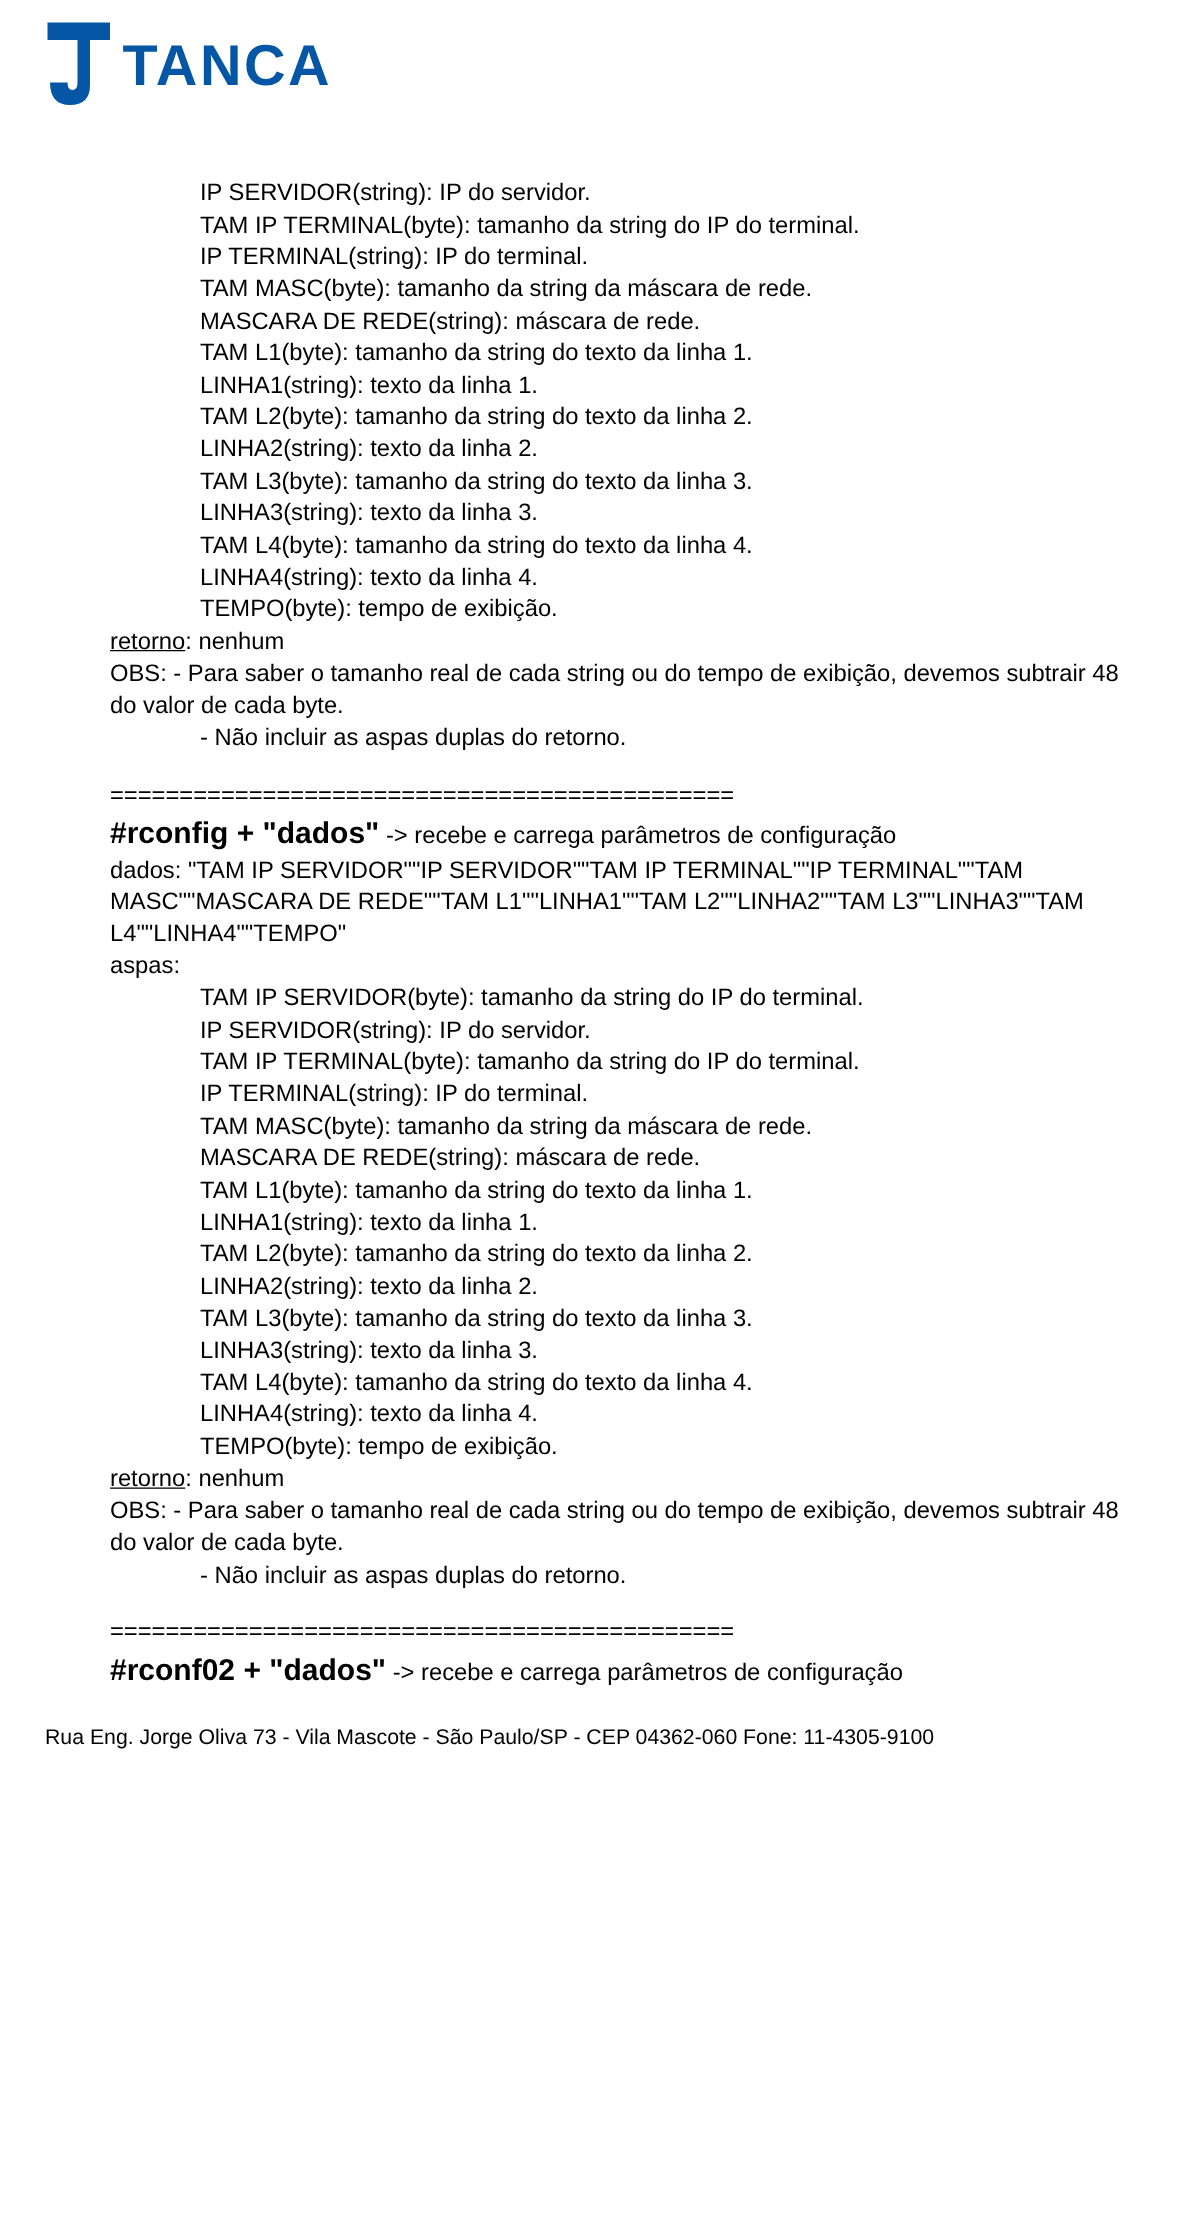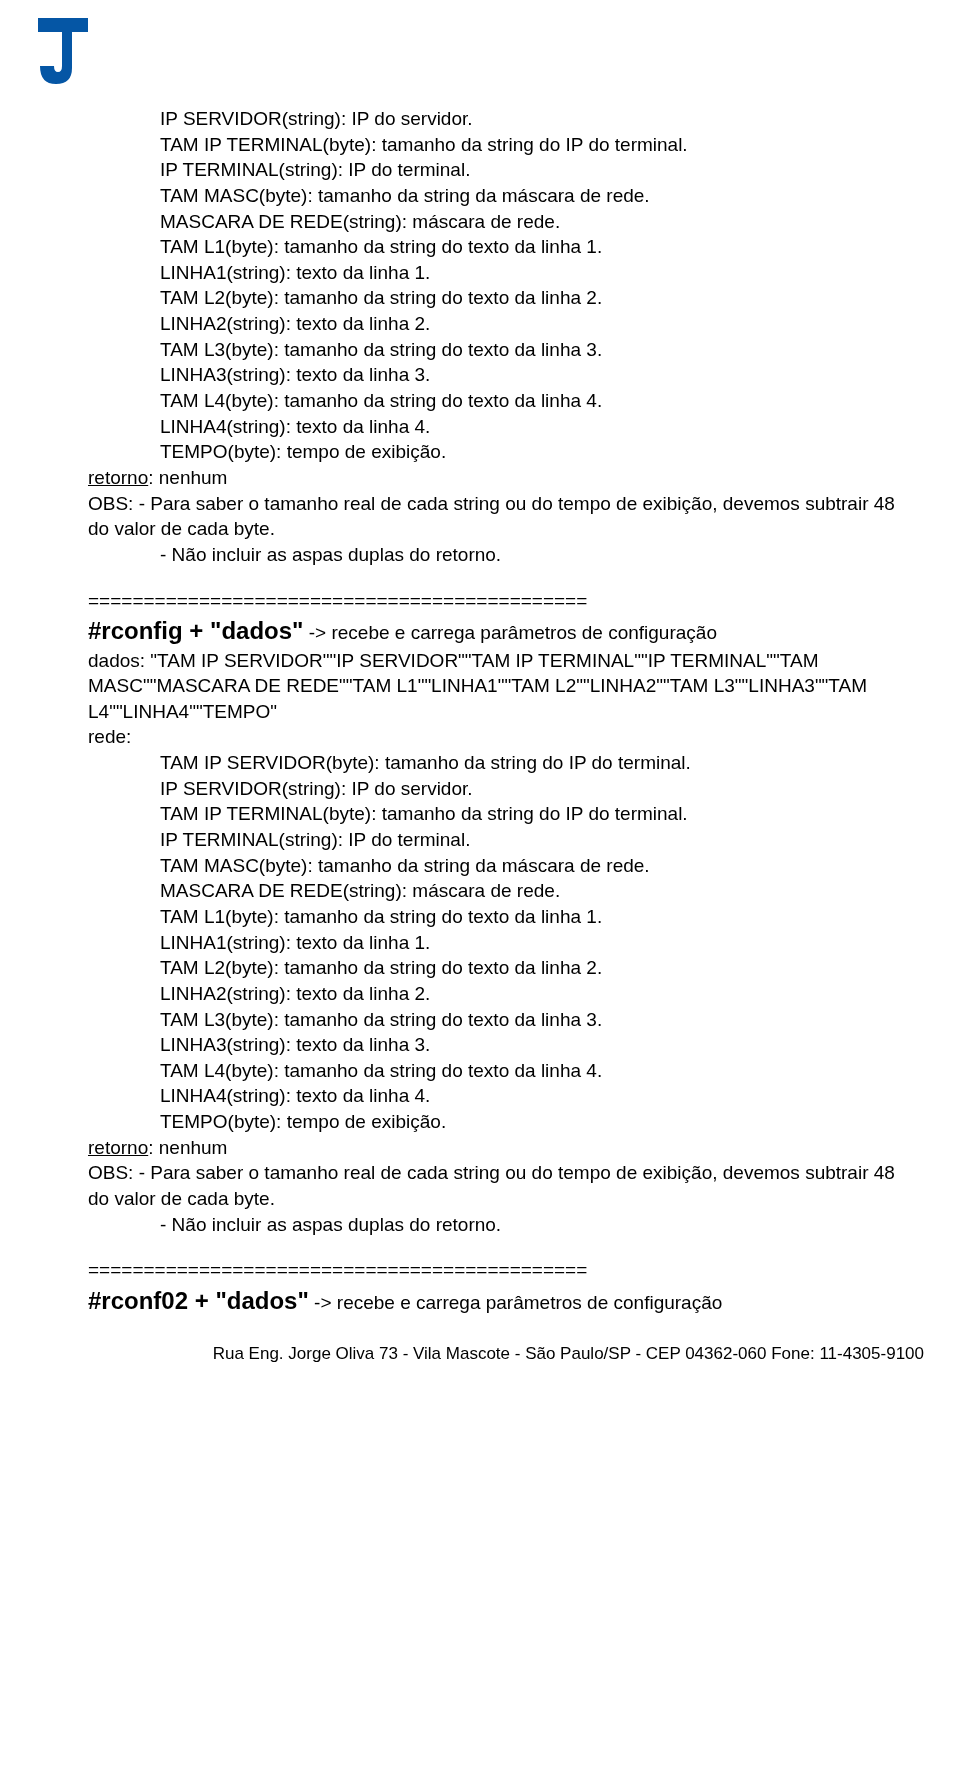--- a/index.html
+++ b/index.html
@@ -15,40 +15,41 @@
   .page{padding:0 36px 0 36px;}
   .logo{display:flex;align-items:center;gap:8px;padding:16px 0 18px 0;}
   .logo svg{display:block;}
   .logo-text{
     font-family:Arial,Helvetica,sans-serif;
     font-weight:900;
     font-size:46px;
     letter-spacing:2px;
     color:#0556a5;
   }
-  .content{padding:0 28px 0 52px;overflow:hidden;}
+  .content{padding:0 28px 0 52px;overflow:hidden;margin-top:36px;}
   .p{margin:0;}
   .indent{padding-left:72px;}
   .sep{white-space:nowrap;font-size:19px;letter-spacing:0px;margin:20px 0 2px 0;overflow:hidden;}
   .cmdline{font-size:19px;}
   .cmd-big{font-weight:700;font-size:24px;}
   .footer{
-    text-align:right;
+    text-align:left;
     font-size:17px;
     padding:26px 0 12px 0;
   }
 </style>
 </head>
 <body>
 
 <div class="page">
   <div class="logo">
     <svg width="54" height="72" viewBox="0 0 54 72">
       <path d="M2 2 H52 V16 H36 V52 Q36 68 20 68 Q4 68 4 50 H18 Q18 56 22 56 Q26 56 26 50 V16 H2 Z" fill="#0556a5"></path>
     </svg>
+    <span class="logo-text">TANCA</span>
   </div>
 
   <div class="content">
 
     <div class="p indent">IP SERVIDOR(string): IP do servidor.</div>
     <div class="p indent">TAM IP TERMINAL(byte): tamanho da string do IP do terminal.</div>
     <div class="p indent">IP TERMINAL(string): IP do terminal.</div>
     <div class="p indent">TAM MASC(byte): tamanho da string da máscara de rede.</div>
     <div class="p indent">MASCARA DE REDE(string): máscara de rede.</div>
     <div class="p indent">TAM L1(byte): tamanho da string do texto da linha 1.</div>
@@ -65,21 +66,21 @@
     </div>
     <div class="p">OBS:   - Para saber o tamanho real de cada string ou do tempo de exibição, devemos subtrair 48 do valor de cada byte.</div>
     <div class="p indent">- Não incluir as aspas duplas do retorno.</div>
 
     <div class="sep">=============================================</div>
 
     <div class="p cmdline">
       <span class="cmd-big">#rconfig + "dados"</span><span> -&gt; recebe e carrega parâmetros de configuração</span>
     </div>
     <div class="p">dados: "TAM IP SERVIDOR""IP SERVIDOR""TAM IP TERMINAL""IP TERMINAL""TAM MASC""MASCARA DE REDE""TAM L1""LINHA1""TAM L2""LINHA2""TAM L3""LINHA3""TAM L4""LINHA4""TEMPO"</div>
-    <div class="p">rede:</div>
+    <div class="p">aspas:</div>
     <div class="p indent">TAM IP SERVIDOR(byte): tamanho da string do IP do terminal.</div>
     <div class="p indent">IP SERVIDOR(string): IP do servidor.</div>
     <div class="p indent">TAM IP TERMINAL(byte): tamanho da string do IP do terminal.</div>
     <div class="p indent">IP TERMINAL(string): IP do terminal.</div>
     <div class="p indent">TAM MASC(byte): tamanho da string da máscara de rede.</div>
     <div class="p indent">MASCARA DE REDE(string): máscara de rede.</div>
     <div class="p indent">TAM L1(byte): tamanho da string do texto da linha 1.</div>
     <div class="p indent">LINHA1(string): texto da linha 1.</div>
     <div class="p indent">TAM L2(byte): tamanho da string do texto da linha 2.</div>
     <div class="p indent">LINHA2(string): texto da linha 2.</div>

